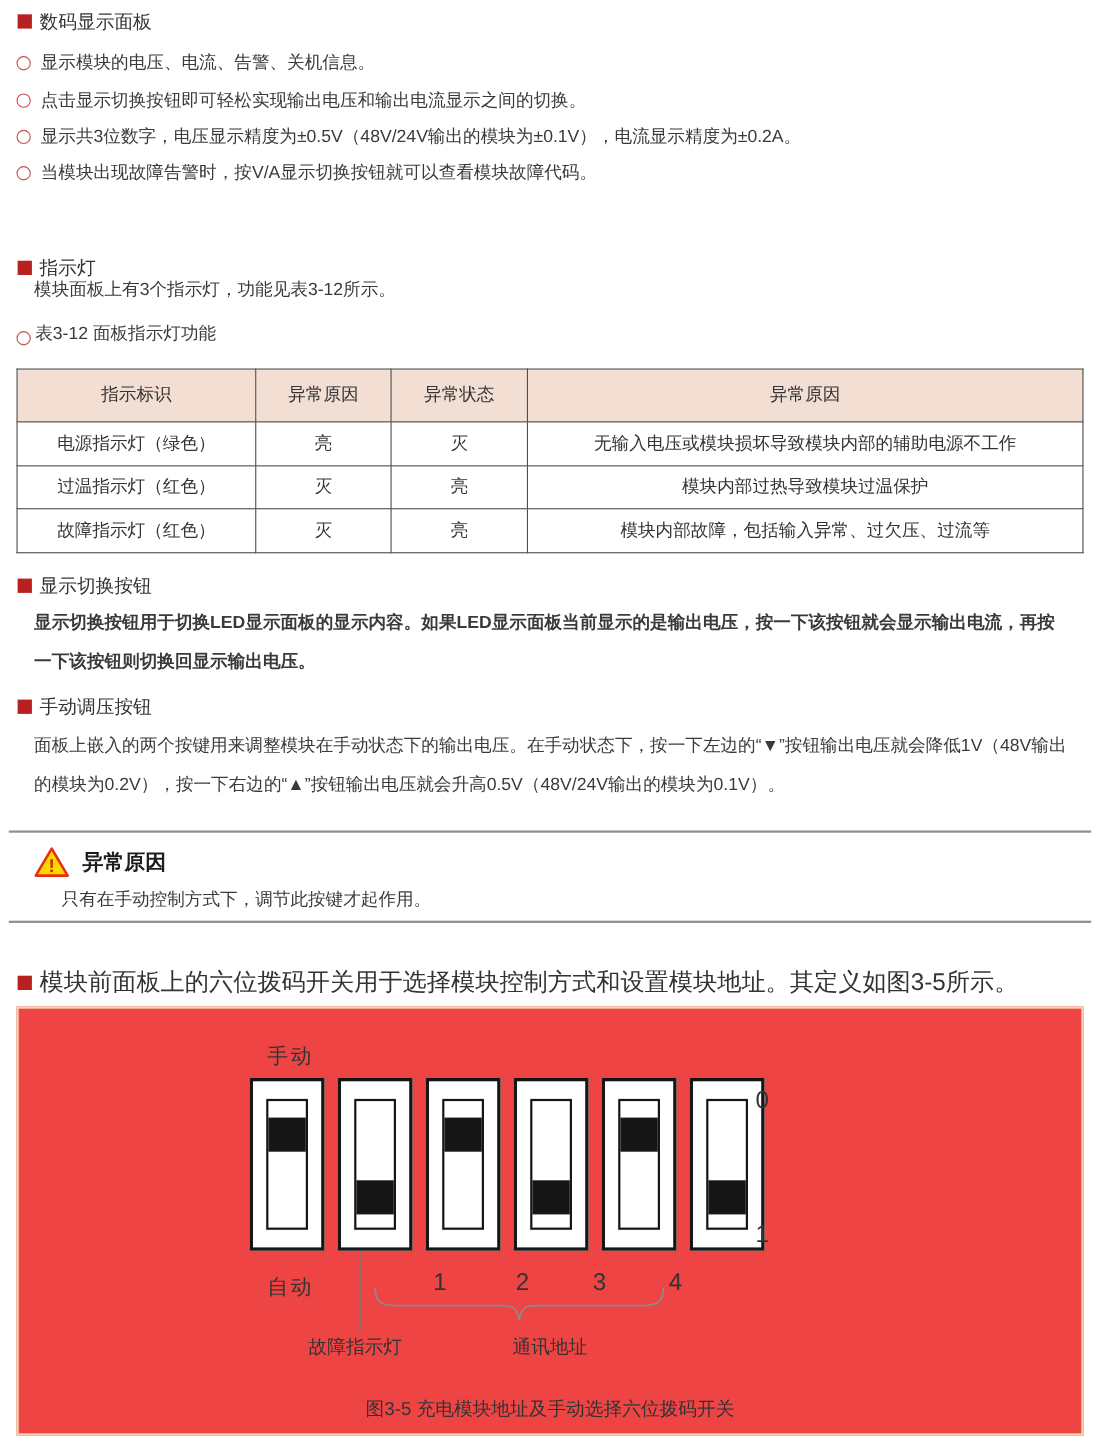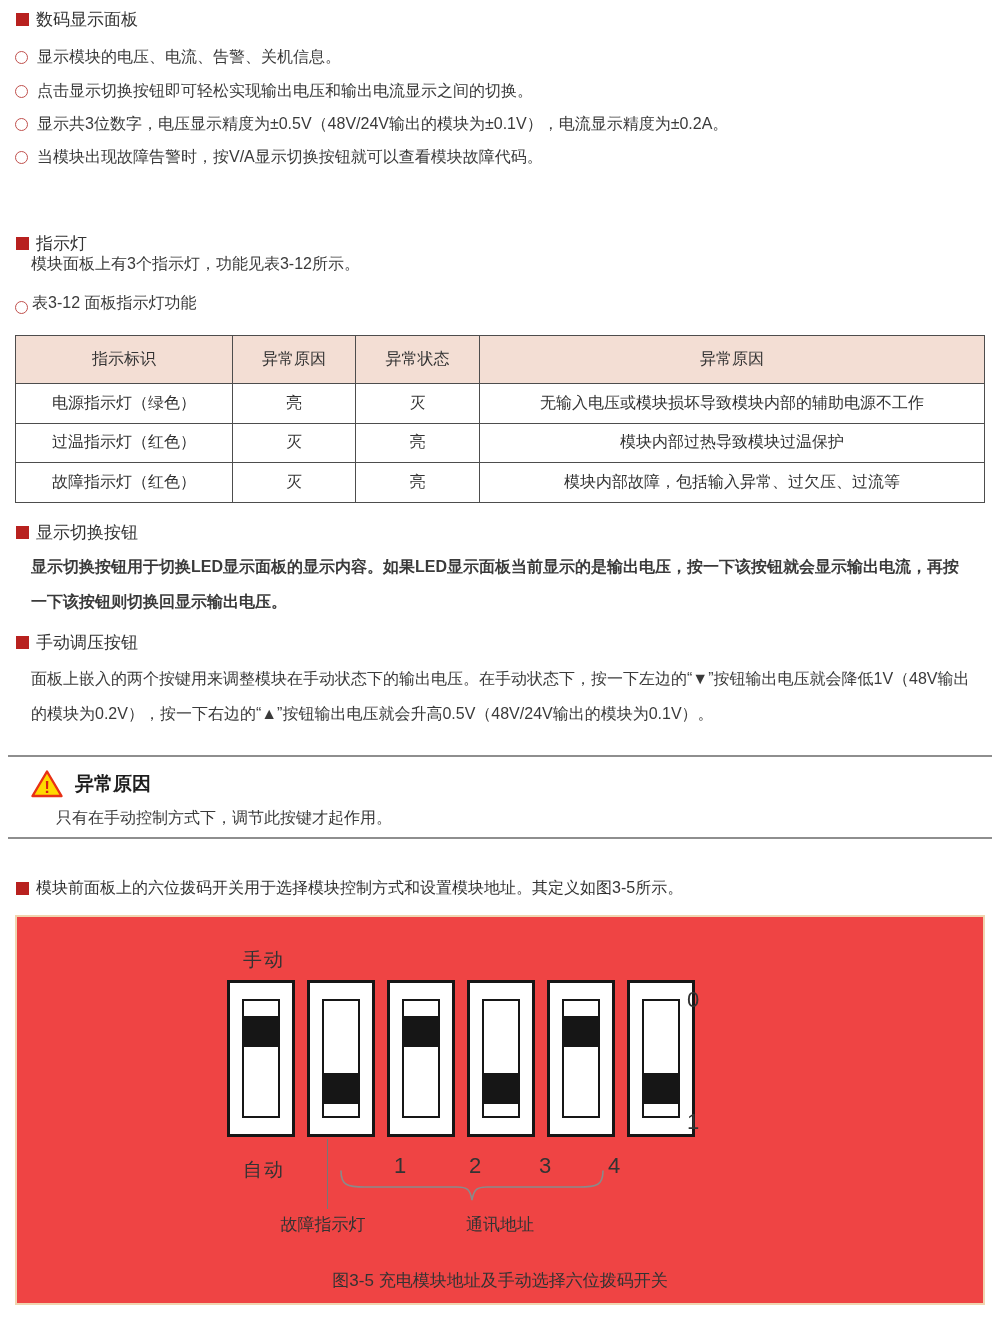--- a/index.html
+++ b/index.html
@@ -146,21 +146,21 @@
   <svg width="34" height="30" viewBox="0 0 34 30">
     <polygon points="17,2.5 31.5,27 2.5,27" fill="#ffd800" stroke="#e83015" stroke-width="2.4" stroke-linejoin="round"></polygon>
     <text x="17" y="23.5" text-anchor="middle" font-size="17" font-weight="bold" fill="#d81e10">!</text>
   </svg>
   <span class="warn-title">异常原因</span>
 </div>
 <div class="warn-body">只有在手动控制方式下，调节此按键才起作用。</div>
 
 <div class="hrline" style="top:837px;"></div>
 
-<div class="sec-header" style="top:878px; font-size:16px;">
+<div class="sec-header" style="top:878px; font-size:22px;">
   <span class="red-square"></span>
   <span>模块前面板上的六位拨码开关用于选择模块控制方式和设置模块地址。其定义如图3-5所示。</span>
 </div>
 
 <div class="figure-box">
 
   <span class="fig-label" style="left:226px; top:30px; letter-spacing:2px;">手动</span>
 
   <div class="switch-row">
     <div class="dip-switch up">

